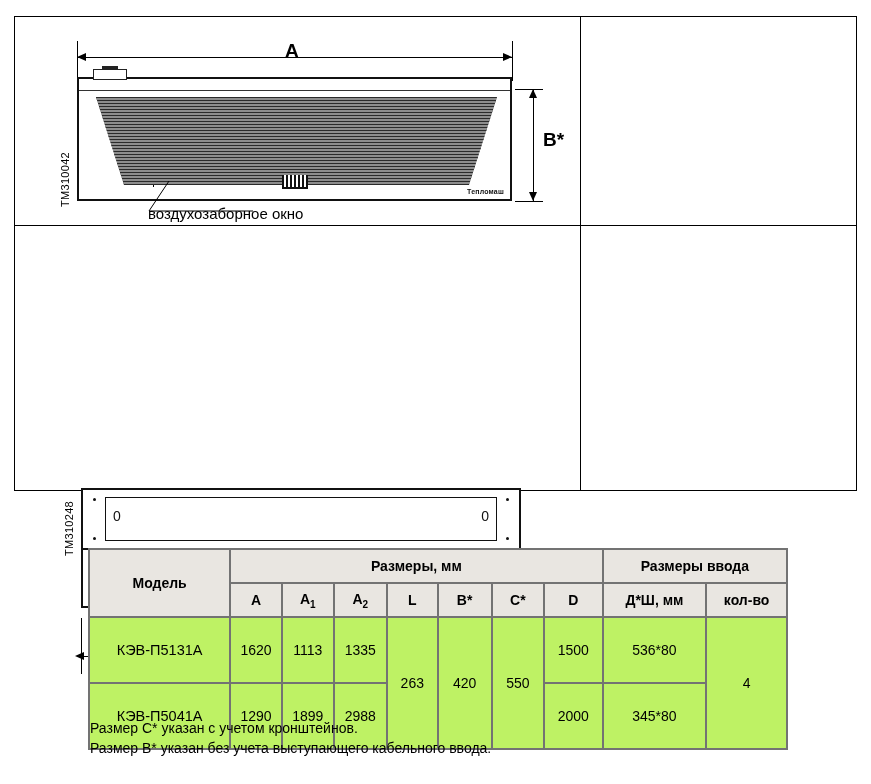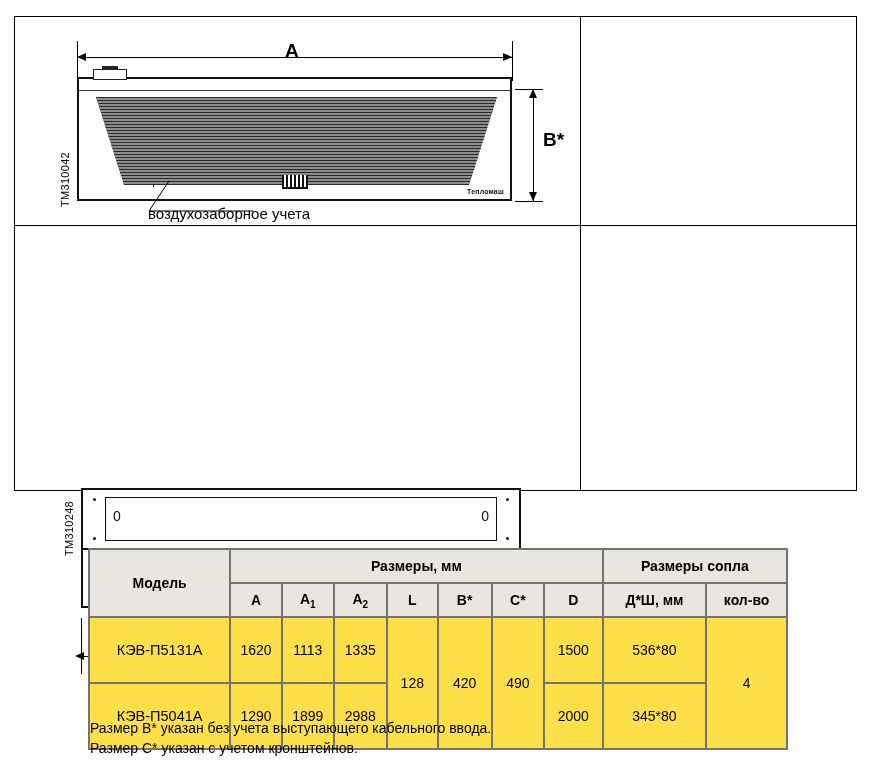--- a/index.html
+++ b/index.html
@@ -250,21 +250,21 @@
     vertical-align: middle;
     padding: 4px 2px;
   }
   table.spec thead th {
     background: #e9e6e1;
     font-weight: bold;
     height: 24px;
   }
   table.spec tbody td {
     height: 56px;
-    background: #fde047;
+    background: #bef264;
   }
   td.model {
     text-align: left;
     padding-left: 14px;
     font-size: 14.5px;
   }
   .notes {
     position: absolute;
     left: 90px;
     top: 718px;
@@ -307,21 +307,21 @@
       <div class="ln v" style="left:518px; top:72px; height:112px;"></div>
       <div class="arrow up" style="left:514px; top:72px;"></div>
       <div class="arrow down" style="left:514px; top:175px;"></div>
       <div class="dimletter" style="left:528px; top:112px;">B*</div>
 
       <div class="ln" style="left:138px; top:168px; width:1px; height:2px;"></div>
       <svg style="position:absolute;left:120px;top:160px;width:120px;height:40px;">
         <line x1="34" y1="4" x2="14" y2="34" stroke="#000" stroke-width="1"></line>
         <line x1="14" y1="34" x2="118" y2="34" stroke="#000" stroke-width="1"></line>
       </svg>
-      <div class="lbl" style="left:133px; top:188px;">воздухозаборное учета</div>
+      <div class="lbl" style="left:133px; top:188px;">воздухозаборное окно</div>
     </div>
 
     <div class="panel" style="left:566px;top:0;width:277px;height:208px;">
       
 
       
       
       
       
       
@@ -423,57 +423,57 @@
       
     </div>
   </div>
 
   <div class="tbl-wrap">
     <table class="spec">
       <thead>
         <tr>
           <th rowspan="2" style="width:148px;">Модель</th>
           <th colspan="7">Размеры, мм</th>
-          <th colspan="2">Размеры сопла</th>
+          <th colspan="2">Размеры ввода</th>
         </tr>
         <tr>
           <th style="width:48px;">A</th>
           <th style="width:48px;"><span>A</span><sub>1</sub></th>
           <th style="width:50px;"><span>A</span><sub>2</sub></th>
           <th style="width:48px;">L</th>
           <th style="width:52px;">B*</th>
           <th style="width:50px;">C*</th>
           <th style="width:56px;">D</th>
           <th style="width:106px;">Д*Ш, мм</th>
           <th style="width:82px;">кол-во</th>
         </tr>
       </thead>
       <tbody>
         <tr>
           <td class="model">КЭВ-П5131А</td>
           <td>1620</td>
           <td>1113</td>
           <td>1335</td>
-          <td rowspan="2">128</td>
+          <td rowspan="2">263</td>
           <td rowspan="2">420</td>
-          <td rowspan="2">490</td>
+          <td rowspan="2">550</td>
           <td>1500</td>
           <td>536*80</td>
           <td rowspan="2">4</td>
         </tr>
         <tr>
           <td class="model">КЭВ-П5041А</td>
           <td>1290</td>
           <td>1899</td>
           <td>2988</td>
           <td>2000</td>
           <td>345*80</td>
         </tr>
       </tbody>
     </table>
   </div>
 
   <div class="notes">
+    <div>Размер C* указан с учетом кронштейнов.</div>
     <div>Размер B* указан без учета выступающего кабельного ввода.</div>
-    <div>Размер C* указан с учетом кронштейнов.</div>
   </div>
 
 </div>
 
 </body></html>

